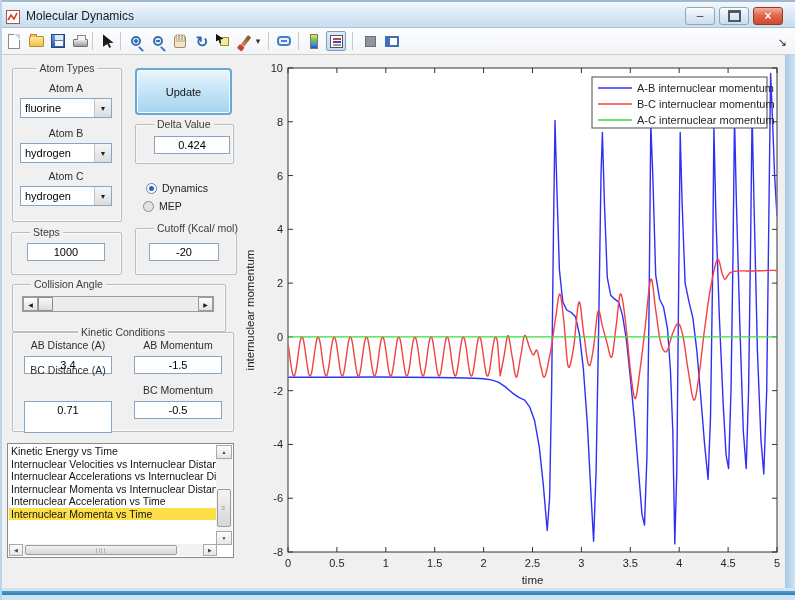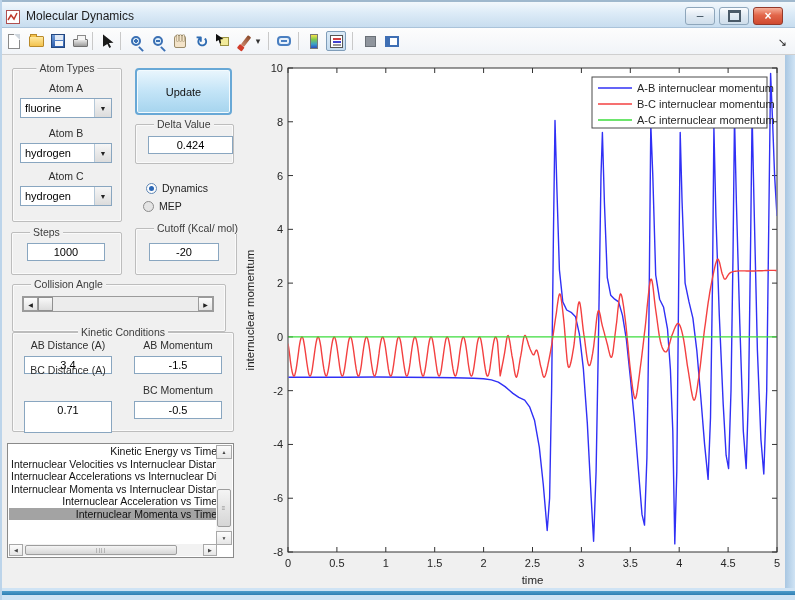--- a/index.html
+++ b/index.html
@@ -78,23 +78,23 @@
   .radio.off{background:#e4e4e4;}
 
   
   .slider{position:absolute;height:16px;background:#ececec;border:1px solid #9b9b9b;box-sizing:border-box;}
   .sbtn{position:absolute;top:0;width:15px;height:14px;background:linear-gradient(#fdfdfd,#e3e3e3);border:1px solid #9b9b9b;box-sizing:border-box;
     display:flex;align-items:center;justify-content:center;font-size:6px;color:#222;}
   .sthumb{position:absolute;top:0;height:14px;background:linear-gradient(#f8f8f8,#dcdcdc);border:1px solid #909090;box-sizing:border-box;}
 
   
   .listbox{position:absolute;left:5px;top:443px;width:227px;height:115px;background:#fff;border:1px solid #8a8a8a;box-sizing:border-box;}
-  .list-rows{position:absolute;left:1px;top:1px;width:208px;height:100px;overflow:hidden;text-align:right;}
+  .list-rows{position:absolute;left:1px;top:1px;width:208px;height:100px;overflow:hidden;}
   .lrow{height:12.5px;line-height:12.5px;font-size:10.5px;color:#111;white-space:nowrap;overflow:hidden;padding-left:2px;}
-  .lrow.sel{background:#a3a3a3;}
+  .lrow.sel{background:#fde047;}
   .vsb{position:absolute;right:1px;top:1px;width:16px;height:100px;background:#f2f2f2;}
   .hsb{position:absolute;left:1px;bottom:1px;width:208px;height:12px;background:#f2f2f2;}
   .sb-btn{position:absolute;background:linear-gradient(#fcfcfc,#e6e6e6);border:1px solid #a8a8a8;box-sizing:border-box;display:flex;align-items:center;justify-content:center;font-size:5px;color:#444;}
   .sb-thumb{position:absolute;background:linear-gradient(#f4f4f4,#d6d6d6);border:1px solid #9d9d9d;border-radius:2px;box-sizing:border-box;display:flex;align-items:center;justify-content:center;}
   .grip{font-size:6px;color:#8a8a8a;line-height:1;letter-spacing:1px;}
 
   
   #plot{position:absolute;left:240px;top:55px;width:555px;height:535px;}
   #plot svg{display:block}
   .ticklabel{font-size:11px;fill:#262626;}
@@ -217,21 +217,21 @@
     <span class="arrowbox">
         <span>▼</span>
       </span>
   </div>
 
   <div class="updbtn">Update</div>
 
   <div class="gbox" style="left:133px;top:124px;width:97px;height:38px">
     <span class="gtitle">Delta Value</span>
   </div>
-  <div class="edit" style="left:146px;top:136px;width:85px;height:18px">0.424</div>
+  <div class="edit" style="left:152px;top:136px;width:76px;height:18px">0.424</div>
 
   <div class="radio-row" style="left:144px;top:182px">
     <span class="radio on"></span>
     <span>Dynamics</span>
   </div>
   <div class="radio-row" style="left:141px;top:200px">
     <span class="radio off"></span>
     <span>MEP</span>
   </div>
 

